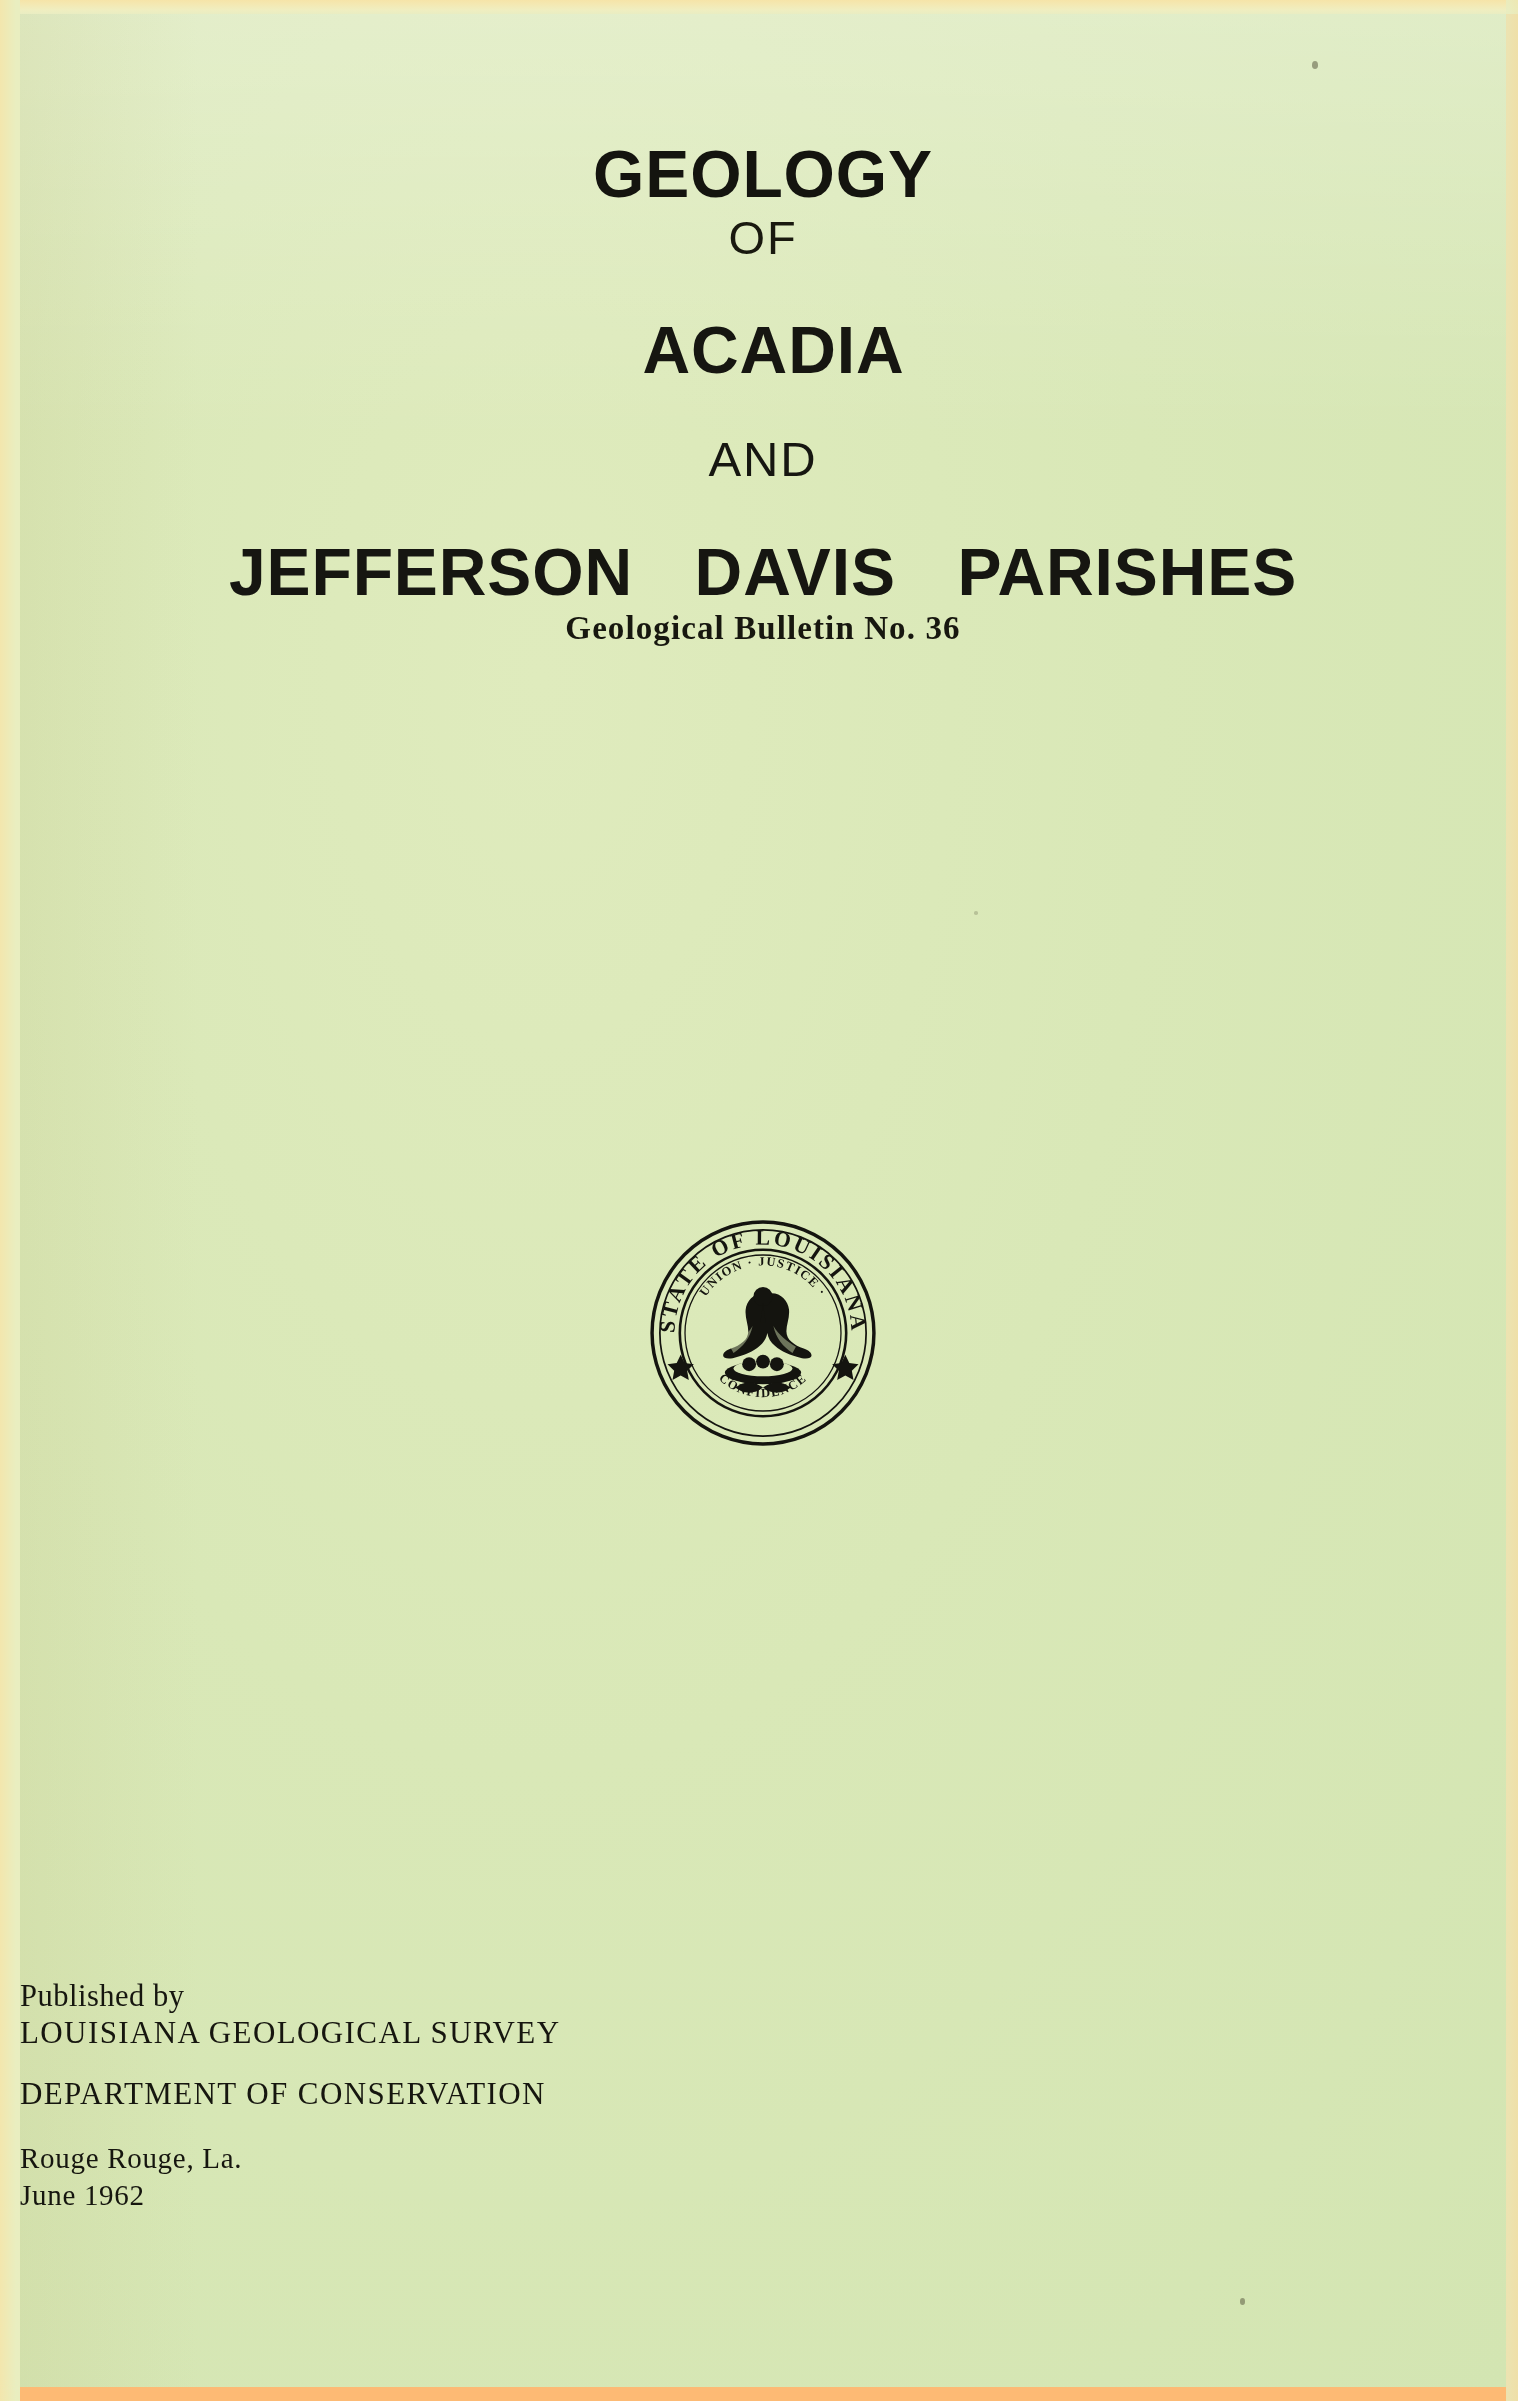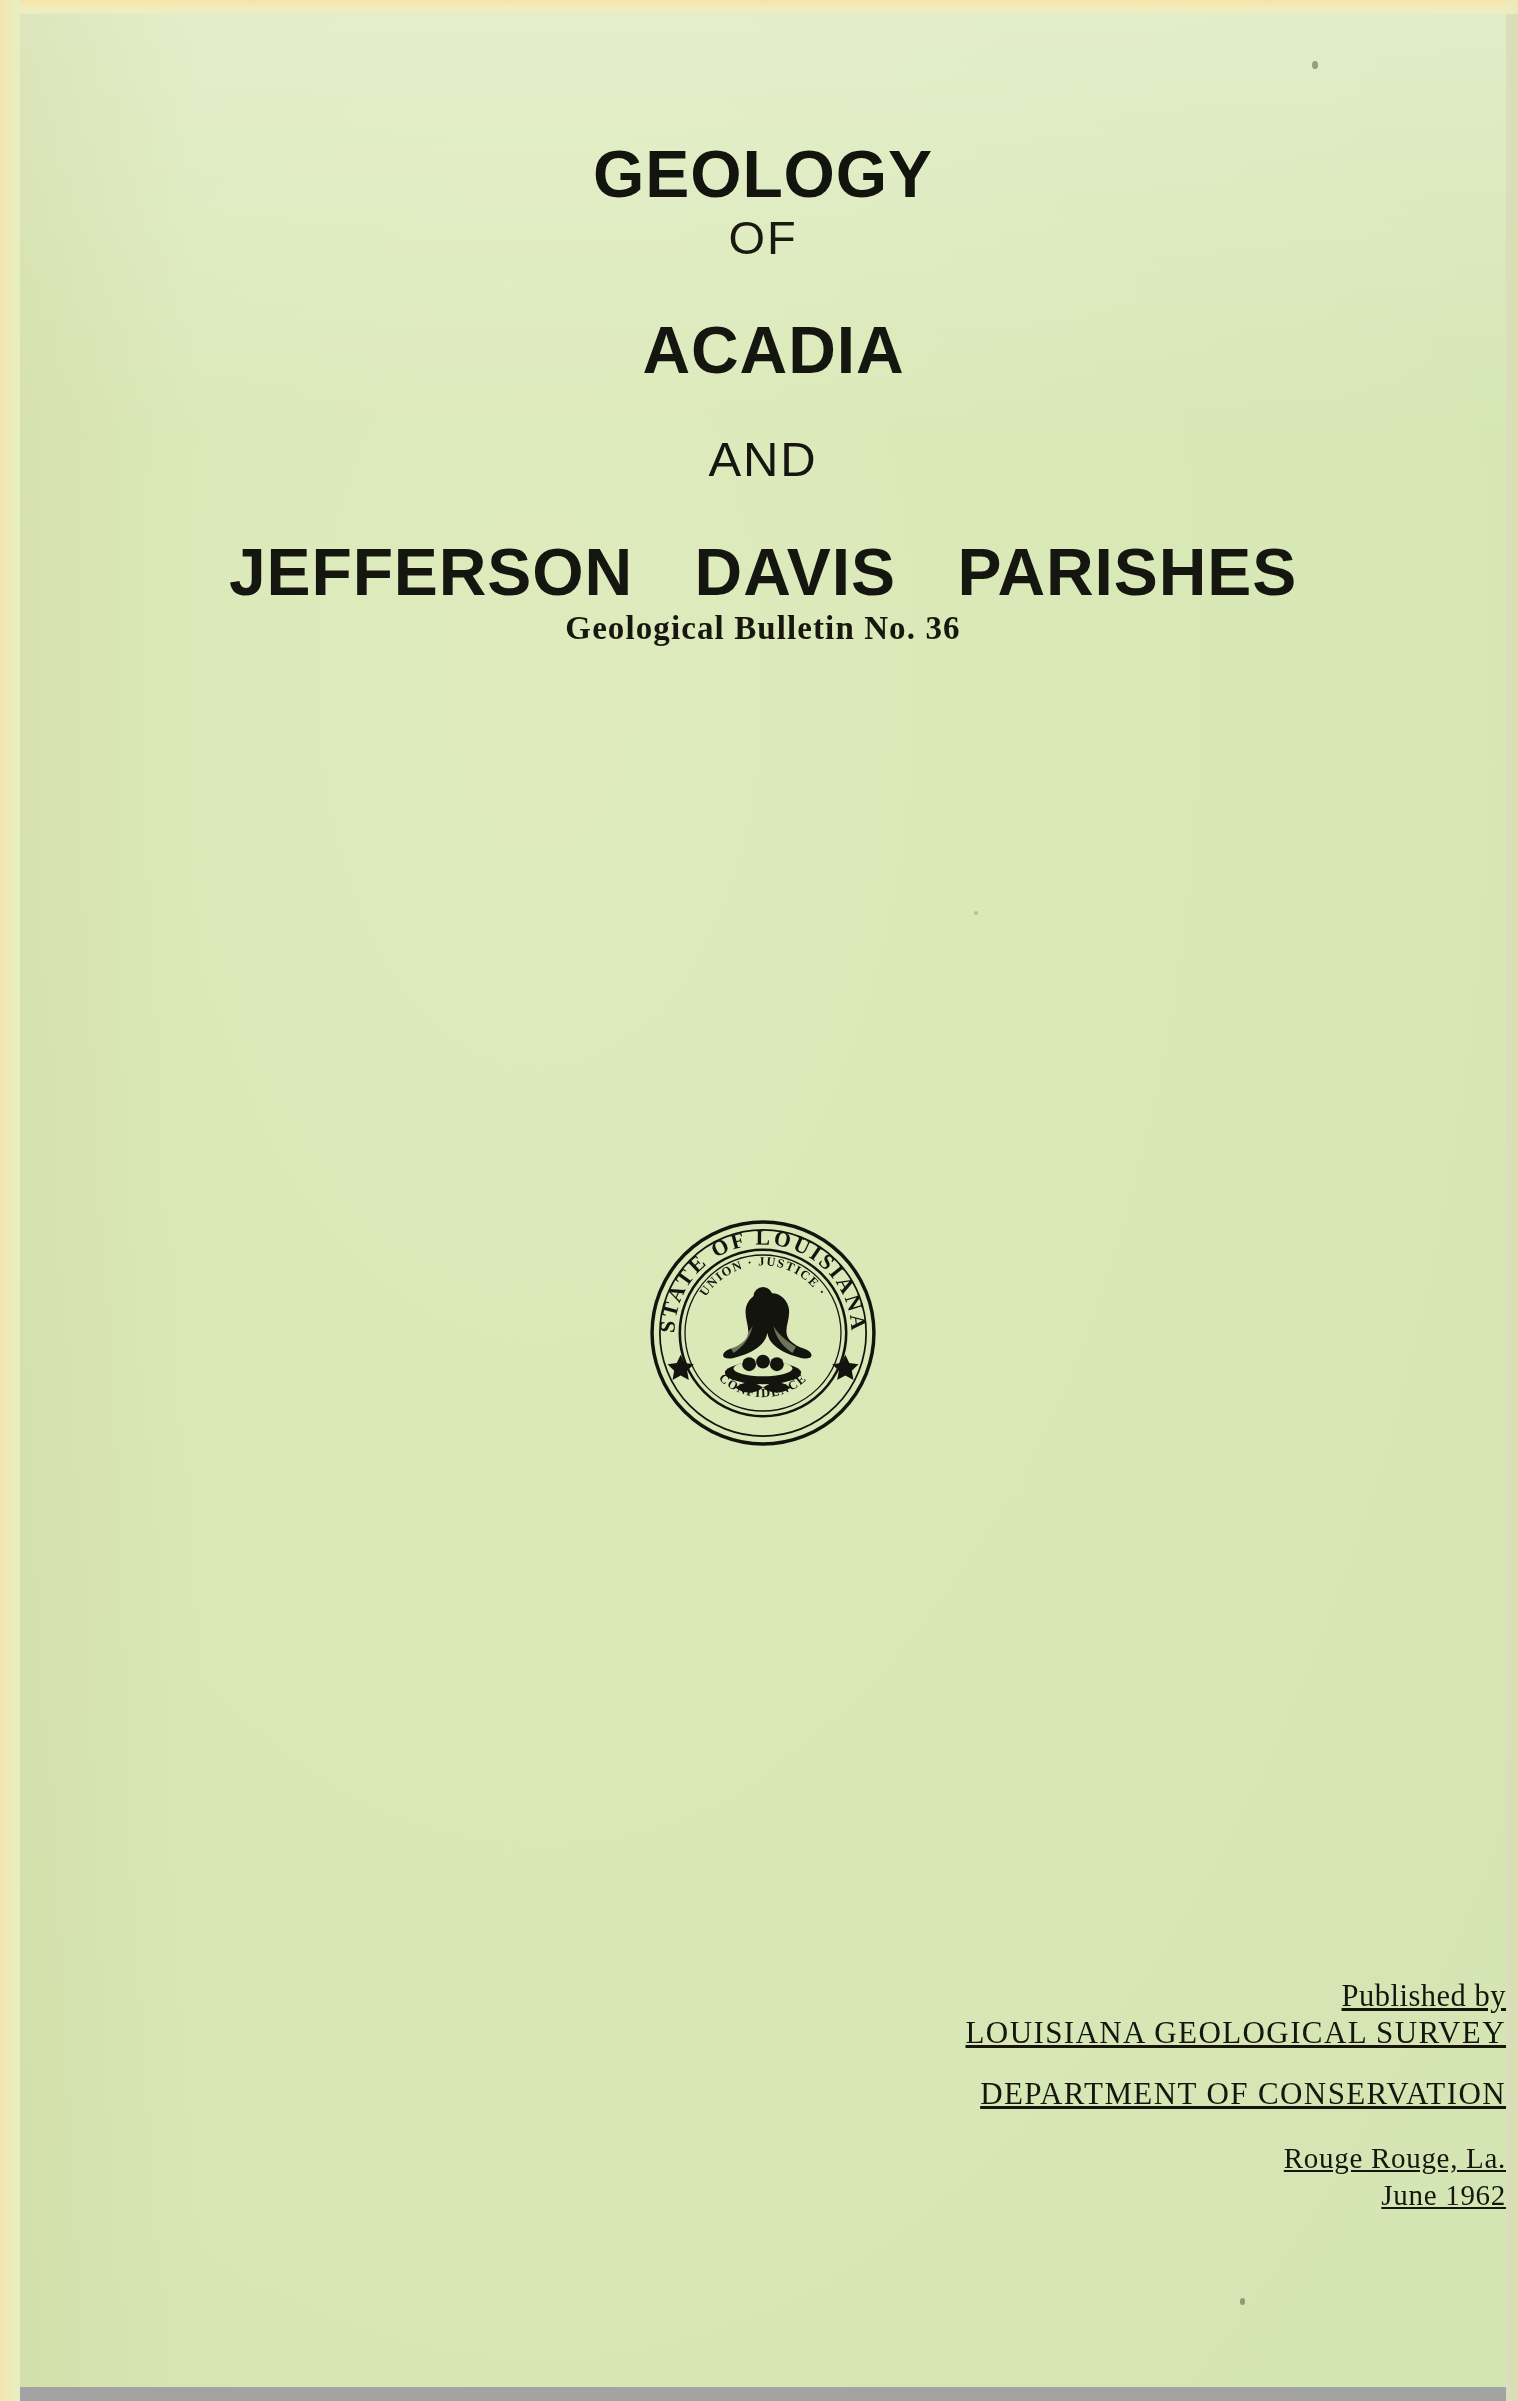--- a/index.html
+++ b/index.html
@@ -14,21 +14,21 @@
     overflow: hidden;
   }
 
   
   .scan {
     position: absolute;
     left: 0;
     top: 0;
     width: 1519px;
     height: 2401px;
-    background: #a3a3a3;
+    background: #fdba74;
   }
 
   
   .edge-top {
     position: absolute;
     left: 0; top: 0;
     width: 1519px; height: 14.4px;
     background: linear-gradient(to bottom, #f6e4a8, #f0eec0 70%, #e9edc2);
   }
   .edge-left {
@@ -143,23 +143,22 @@
     width: 260px;
     height: 260px;
   }
 
   
   .imprint {
     position: absolute;
     left: 0;
     top: 1965px;
     width: 1486px;
-    text-align: right;
+    text-align: left;
     color: #16160f;
-    text-decoration: underline;
   }
   .pub {
     font-size: 30.5px;
     letter-spacing: 0.5px;
   }
   .dept {
     font-size: 31px;
     letter-spacing: 1.4px;
     margin-top: 23px;
     line-height: 1.22;

